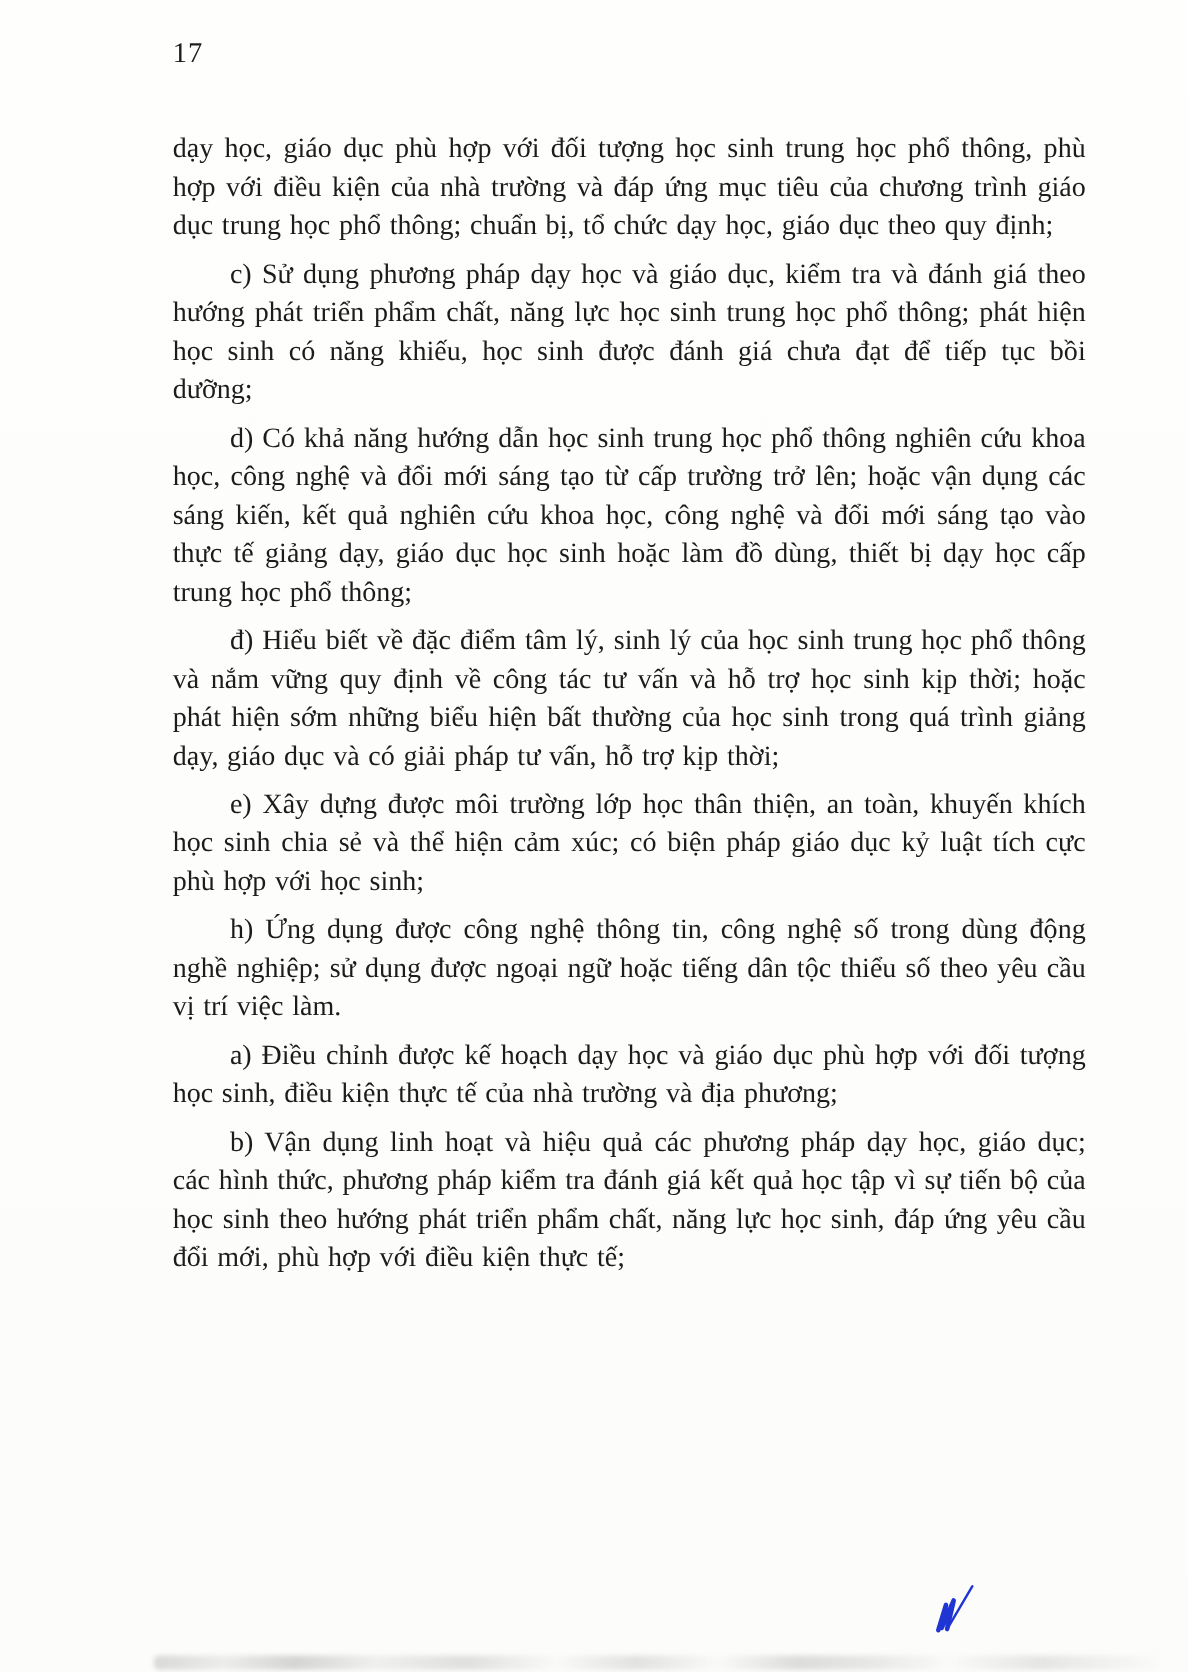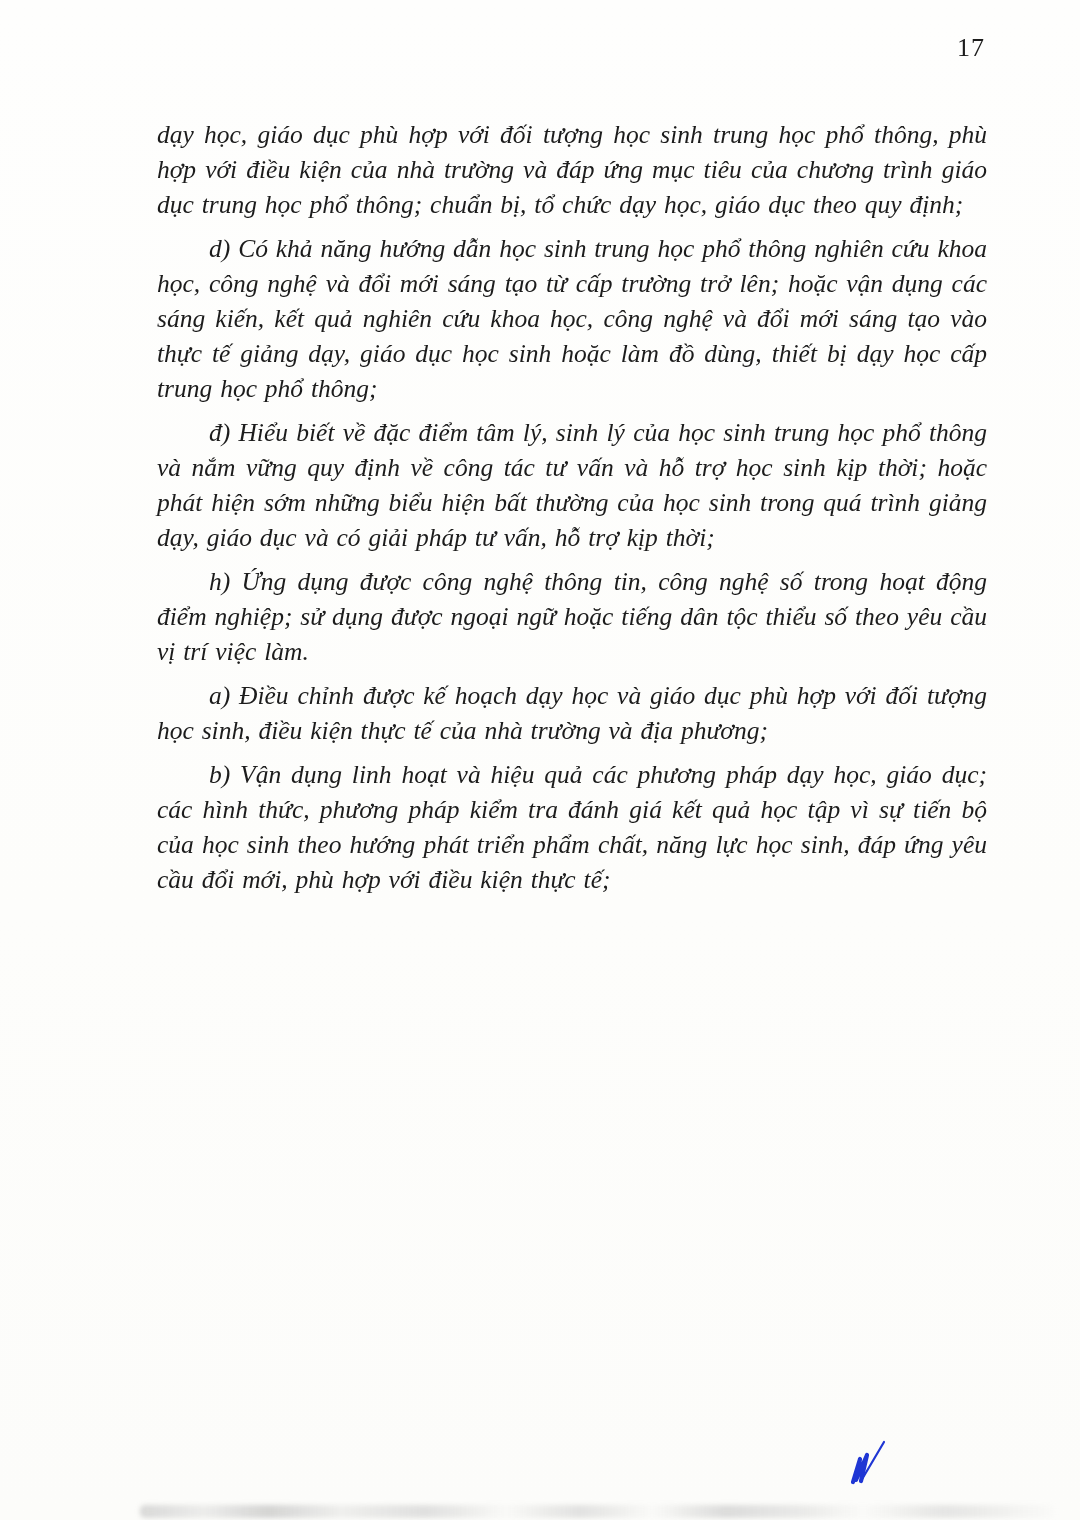--- a/index.html
+++ b/index.html
@@ -14,39 +14,38 @@
     background: linear-gradient(180deg, #fefefd 0%, #fdfdfb 60%, #fcfcfa 100%);
     font-family: "Liberation Serif", "DejaVu Serif", serif;
     color: #1c1c1c;
     overflow: hidden;
   }
   .page-number {
     position: absolute;
     top: 30px;
     left: 157px;
     width: 828px;
-    text-align: right;
+    text-align: left;
     font-size: 26px;
     line-height: 35px;
     letter-spacing: 1px;
   }
   .content {
     position: absolute;
     top: 117px;
     left: 157px;
     width: 830px;
     font-size: 25.5px;
     line-height: 35px;
     text-align: justify;
     word-spacing: 1.5px;
   }
   .para {
     margin: 0 0 9px 0;
     text-indent: 52px;
-    font-style: italic;
   }
   .para.no-indent {
     text-indent: 0;
   }
   .ink-mark {
     position: absolute;
     left: 843px;
     top: 1438px;
     width: 52px;
     height: 56px;
@@ -78,23 +77,25 @@
 </style>
 </head>
 <body>
 
 <div class="page">
 
   <div class="page-number">17</div>
 
   <div class="content">
     <p class="para no-indent">dạy học, giáo dục phù hợp với đối tượng học sinh trung học phổ thông, phù hợp với điều kiện của nhà trường và đáp ứng mục tiêu của chương trình giáo dục trung học phổ thông; chuẩn bị, tổ chức dạy học, giáo dục theo quy định;</p>
+    <p class="para">c) Sử dụng phương pháp dạy học và giáo dục, kiểm tra và đánh giá theo hướng phát triển phẩm chất, năng lực học sinh trung học phổ thông; phát hiện học sinh có năng khiếu, học sinh được đánh giá chưa đạt để tiếp tục bồi dưỡng;</p>
     <p class="para">d) Có khả năng hướng dẫn học sinh trung học phổ thông nghiên cứu khoa học, công nghệ và đổi mới sáng tạo từ cấp trường trở lên; hoặc vận dụng các sáng kiến, kết quả nghiên cứu khoa học, công nghệ và đổi mới sáng tạo vào thực tế giảng dạy, giáo dục học sinh hoặc làm đồ dùng, thiết bị dạy học cấp trung học phổ thông;</p>
     <p class="para">đ) Hiểu biết về đặc điểm tâm lý, sinh lý của học sinh trung học phổ thông và nắm vững quy định về công tác tư vấn và hỗ trợ học sinh kịp thời; hoặc phát hiện sớm những biểu hiện bất thường của học sinh trong quá trình giảng dạy, giáo dục và có giải pháp tư vấn, hỗ trợ kịp thời;</p>
-    <p class="para">h) Ứng dụng được công nghệ thông tin, công nghệ số trong hoạt động điểm nghiệp; sử dụng được ngoại ngữ hoặc tiếng dân tộc thiểu số theo yêu cầu vị trí việc làm.</p>
+    <p class="para">e) Xây dựng được môi trường lớp học thân thiện, an toàn, khuyến khích học sinh chia sẻ và thể hiện cảm xúc; có biện pháp giáo dục kỷ luật tích cực phù hợp với học sinh;</p>
+    <p class="para">h) Ứng dụng được công nghệ thông tin, công nghệ số trong dùng động nghề nghiệp; sử dụng được ngoại ngữ hoặc tiếng dân tộc thiểu số theo yêu cầu vị trí việc làm.</p>
     <p class="para">a) Điều chỉnh được kế hoạch dạy học và giáo dục phù hợp với đối tượng học sinh, điều kiện thực tế của nhà trường và địa phương;</p>
     <p class="para">b) Vận dụng linh hoạt và hiệu quả các phương pháp dạy học, giáo dục; các hình thức, phương pháp kiểm tra đánh giá kết quả học tập vì sự tiến bộ của học sinh theo hướng phát triển phẩm chất, năng lực học sinh, đáp ứng yêu cầu đổi mới, phù hợp với điều kiện thực tế;</p>
   </div>
 
   <svg class="ink-mark" viewBox="0 0 50 56" fill="none" xmlns="http://www.w3.org/2000/svg">
     <path d="M9 44 L16 21 L12 42 L23 17 L17 43" stroke="currentColor" stroke-width="4.2" stroke-linecap="round" stroke-linejoin="round"></path>
     <path d="M17 43 L40 4" stroke="currentColor" stroke-width="2.2" stroke-linecap="round"></path>
   </svg>
 
   <div class="scan-strip"></div>

